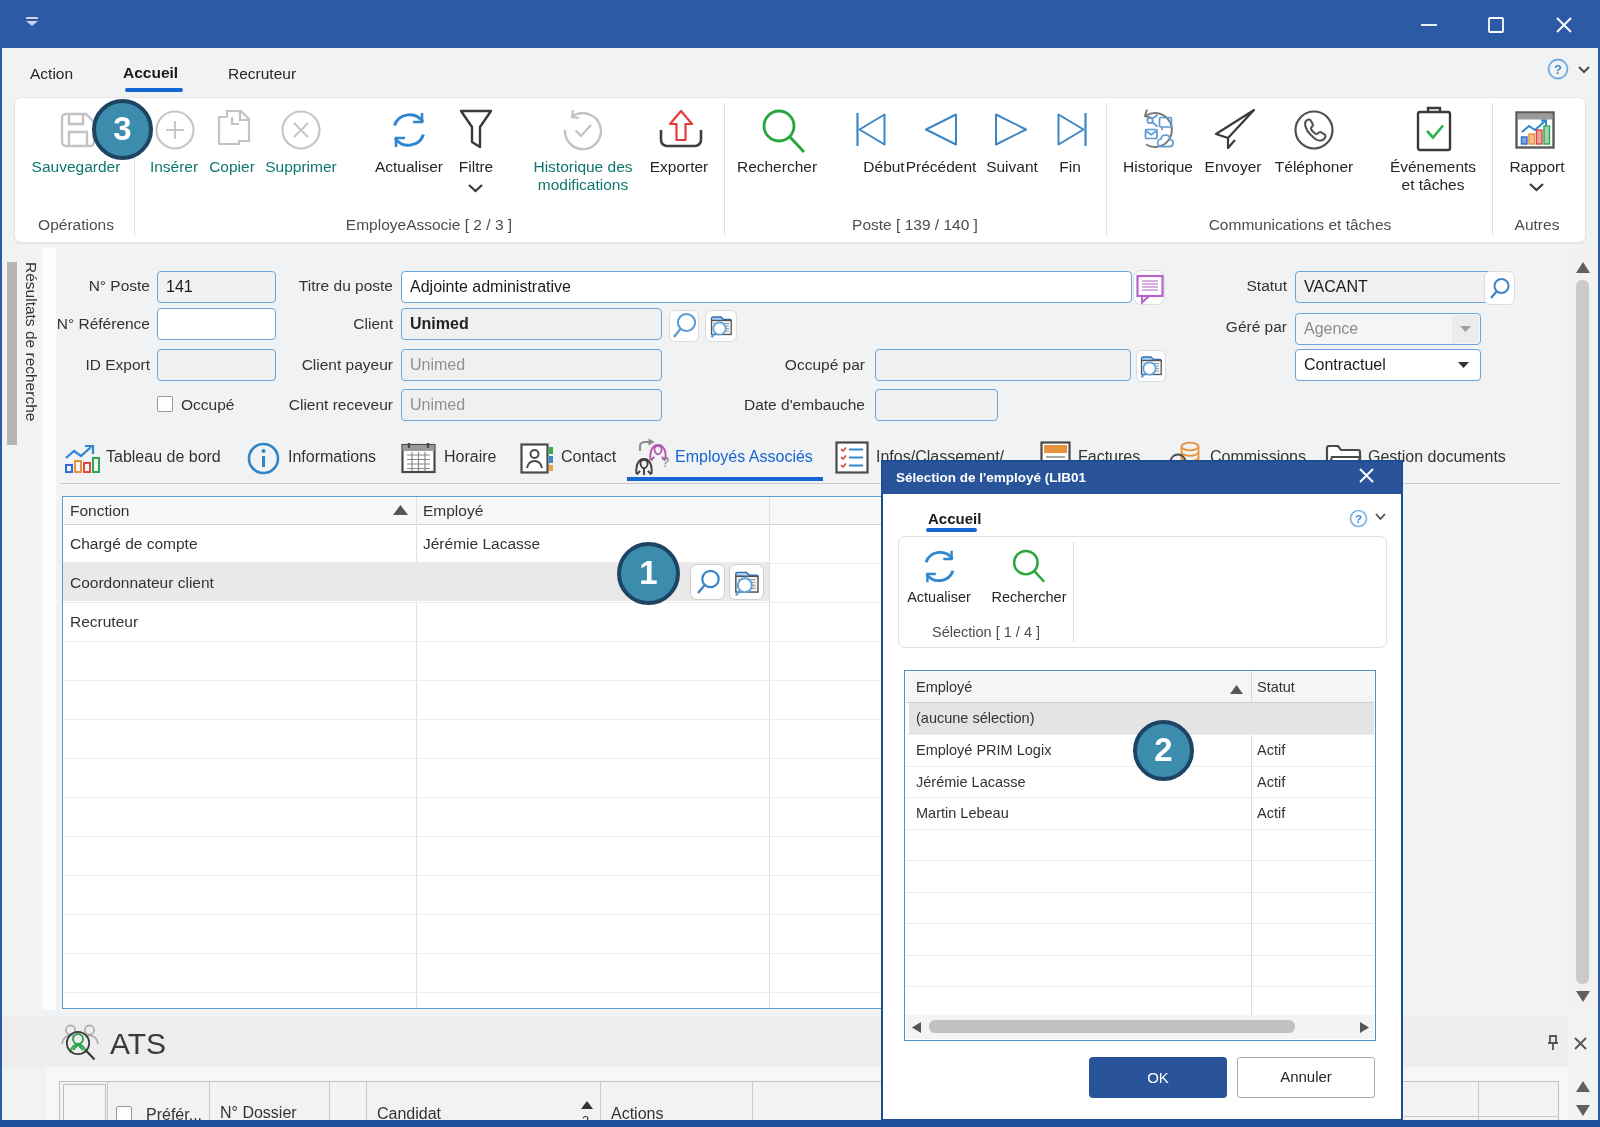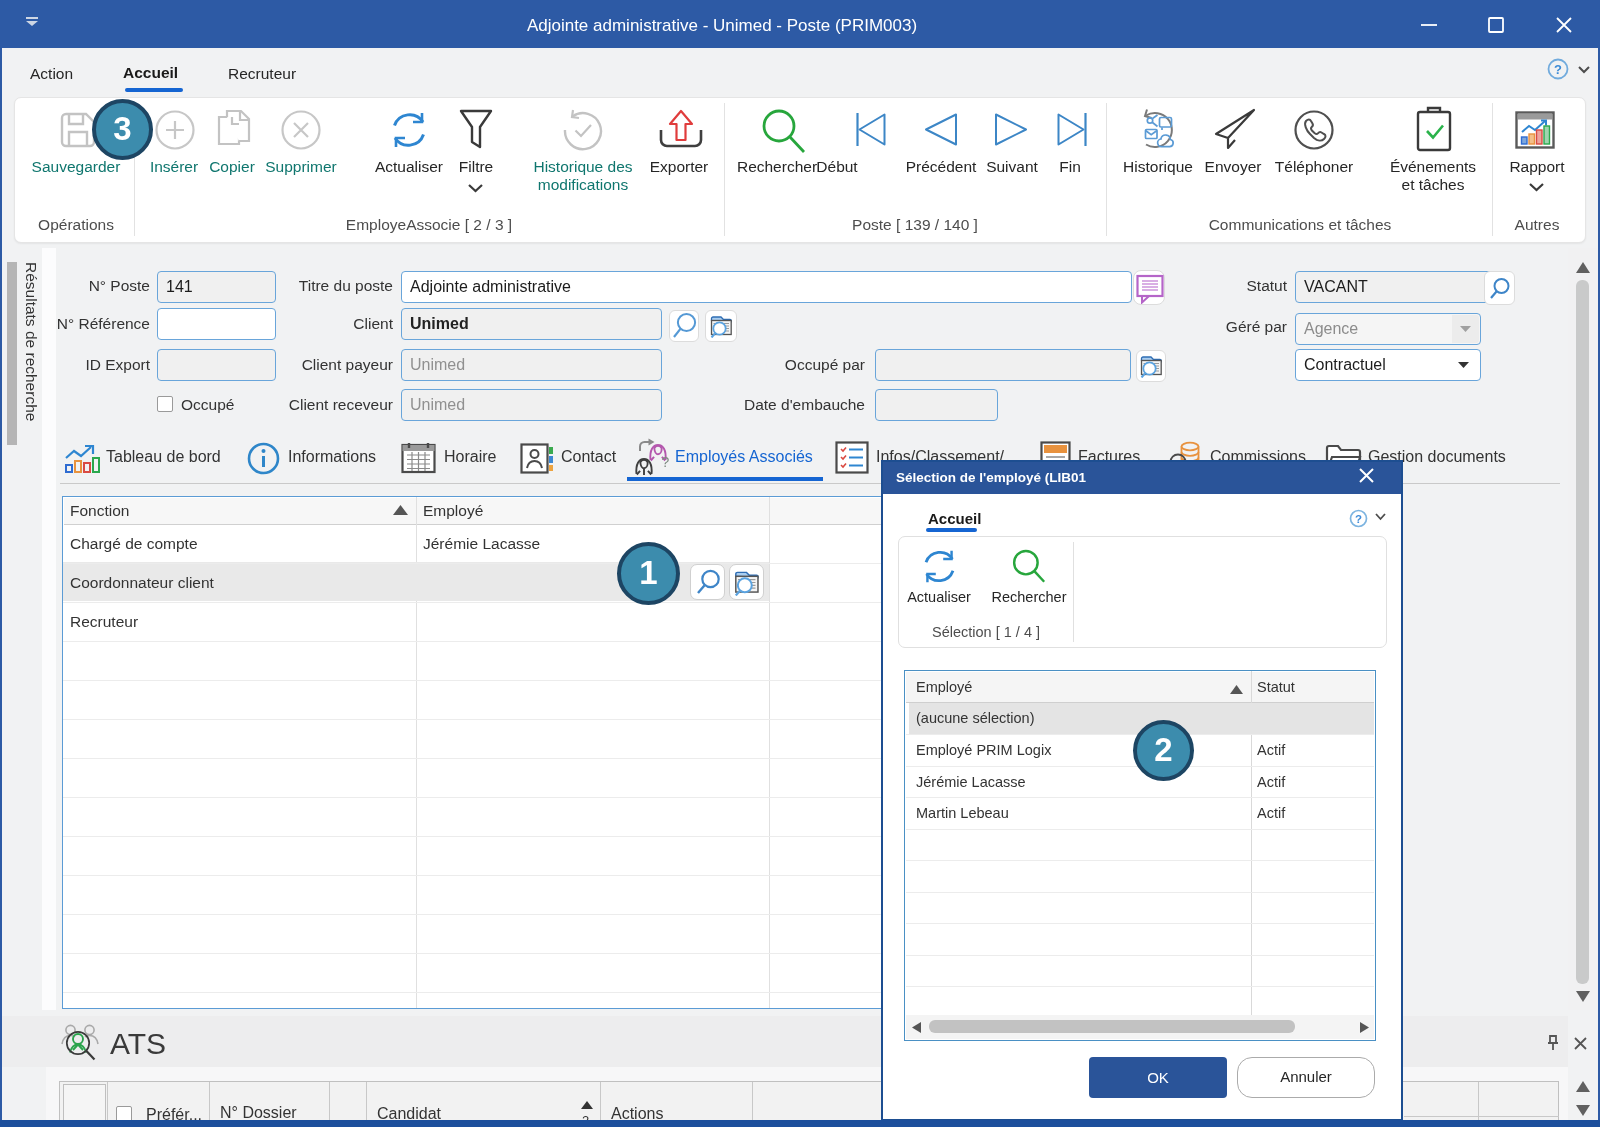--- a/index.html
+++ b/index.html
@@ -16,21 +16,20 @@
 .icbtn{position:absolute;background:#fff;border:1px solid #dcdcdc;border-radius:6px}
 .gline{position:absolute;background:#ececec;height:1px}
 </style></head><body>
 <div id="w">
 
 <div class="a" style="left:0;top:0;width:1600px;height:48px;background:#2d5aa5"></div>
 <svg class="a" style="left:24px;top:14px" width="18" height="20" viewBox="0 0 18 20">
       <path d="M2 3h12v2H2z" fill="#cdd6e4"></path>
       <path d="M2 7l6 5 6-5z" fill="#cdd6e4"></path>
     </svg>
-<div class="a" style="left:0;top:16px;width:1444px;text-align:center;font-size:17px;color:#fff">Adjointe administrative - Unimed - Poste (PRIM003)</div>
 <svg class="a" style="left:1420px;top:16px" width="18" height="18" viewBox="0 0 18 18">
       <path d="M1 9h16" stroke="#fff" stroke-width="1.8"></path>
     </svg>
 <svg class="a" style="left:1487px;top:16px" width="18" height="18" viewBox="0 0 18 18">
       <rect x="2" y="2" width="14" height="14" fill="none" stroke="#fff" stroke-width="1.8" rx="1"></rect>
     </svg>
 <svg class="a" style="left:1555px;top:16px" width="18" height="18" viewBox="0 0 18 18">
       <path d="M2 2l14 14M16 2L2 16" stroke="#fff" stroke-width="1.8"></path>
     </svg>
 
@@ -113,21 +112,21 @@
 
 <svg class="a" style="left:758px;top:106px" width="52" height="50" viewBox="0 0 52 50">
       <circle cx="21" cy="20" r="15" fill="none" stroke="#27a63c" stroke-width="2.8"></circle>
       <path d="M32 31l14 15" stroke="#27a63c" stroke-width="2.8"></path>
     </svg>
 <div class="ri" style="left:777px">Rechercher</div>
 <svg class="a" style="left:855px;top:111px" width="34" height="37" viewBox="0 0 34 37">
       <path d="M2.5 2v33" stroke="#3c86c6" stroke-width="2.2"></path>
       <path d="M29.5 3.5v30L4.5 18.5z" fill="none" stroke="#3c86c6" stroke-width="2" stroke-linejoin="round"></path>
     </svg>
-<div class="ri" style="left:837px">Début</div>
+<div class="ri" style="left:884px">Début</div>
 <svg class="a" style="left:924px;top:111px" width="34" height="37" viewBox="0 0 34 37">
       <path d="M32 3.5v30L2 18.5z" fill="none" stroke="#3c86c6" stroke-width="2" stroke-linejoin="round"></path>
     </svg>
 <div class="ri" style="left:941px">Précédent</div>
 <svg class="a" style="left:994px;top:111px" width="34" height="37" viewBox="0 0 34 37">
       <path d="M2 3.5v30l30-15z" fill="none" stroke="#3c86c6" stroke-width="2" stroke-linejoin="round"></path>
     </svg>
 <div class="ri" style="left:1012px">Suivant</div>
 <svg class="a" style="left:1054px;top:111px" width="34" height="37" viewBox="0 0 34 37">
       <path d="M31.5 2v33" stroke="#3c86c6" stroke-width="2.2"></path>
@@ -505,21 +504,21 @@
 <div class="a" style="left:906px;top:1015px;width:468px;height:24px;background:#f4f4f4;z-index:42"></div>
 <svg class="a" style="left:912px;top:1022px;z-index:43" width="9" height="11" viewBox="0 0 9 11">
       <path d="M9 0v11L0 5.5z" fill="#555"></path>
     </svg>
 <svg class="a" style="left:1360px;top:1022px;z-index:43" width="9" height="11" viewBox="0 0 9 11">
       <path d="M0 0v11l9-5.5z" fill="#555"></path>
     </svg>
 <div class="a" style="left:929px;top:1020px;width:366px;height:13px;background:#c2c2c2;border-radius:6px;z-index:43"></div>
 
 <div class="a" style="left:1089px;top:1057px;width:138px;height:41px;background:#2a5499;border-radius:4px;z-index:42;color:#fff;font-size:15px;text-align:center;line-height:41px">OK</div>
-<div class="a" style="left:1237px;top:1057px;width:138px;height:41px;background:#fff;border:1.5px solid #ababab;border-radius:15px;z-index:42;color:#262626;font-size:15px;text-align:center;line-height:38px">Annuler</div>
+<div class="a" style="left:1237px;top:1057px;width:138px;height:41px;background:#fff;border:1.5px solid #ababab;border-radius:3px;z-index:42;color:#262626;font-size:15px;text-align:center;line-height:38px">Annuler</div>
 
 <div class="callout" style="left:92px;top:99px;width:61px;height:61px;font-size:33px;line-height:52px;z-index:30">3</div>
 <div class="callout" style="left:617px;top:542px;width:63px;height:63px;font-size:33px;line-height:54px;z-index:30">1</div>
 <div class="callout" style="left:1133px;top:720px;width:61px;height:61px;font-size:33px;line-height:51px;z-index:50">2</div>
 
 <div class="a" style="left:0;top:48px;width:2px;height:1079px;background:#2d5aa5;z-index:70"></div>
 <div class="a" style="left:1598px;top:48px;width:2px;height:1079px;background:#2d5aa5;z-index:70"></div>
 <div class="a" style="left:0;top:1120px;width:1600px;height:7px;background:#1c4f9c;z-index:71"></div>
 </div>
 

